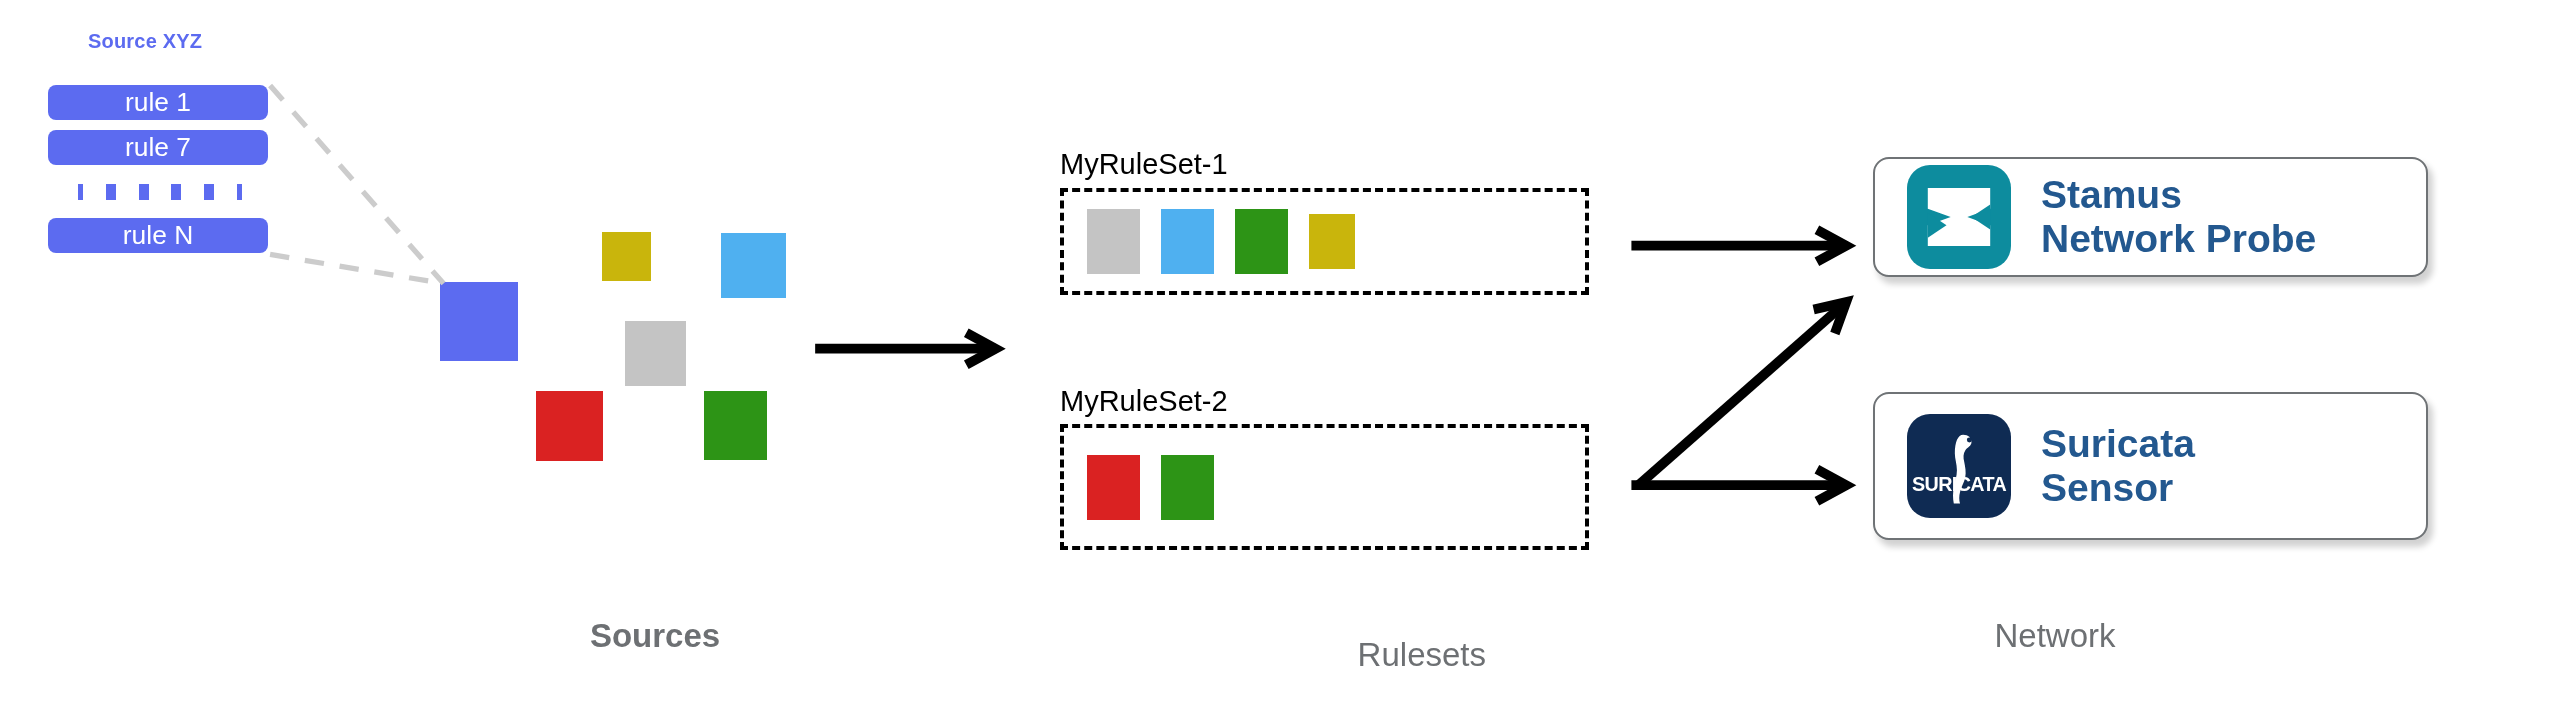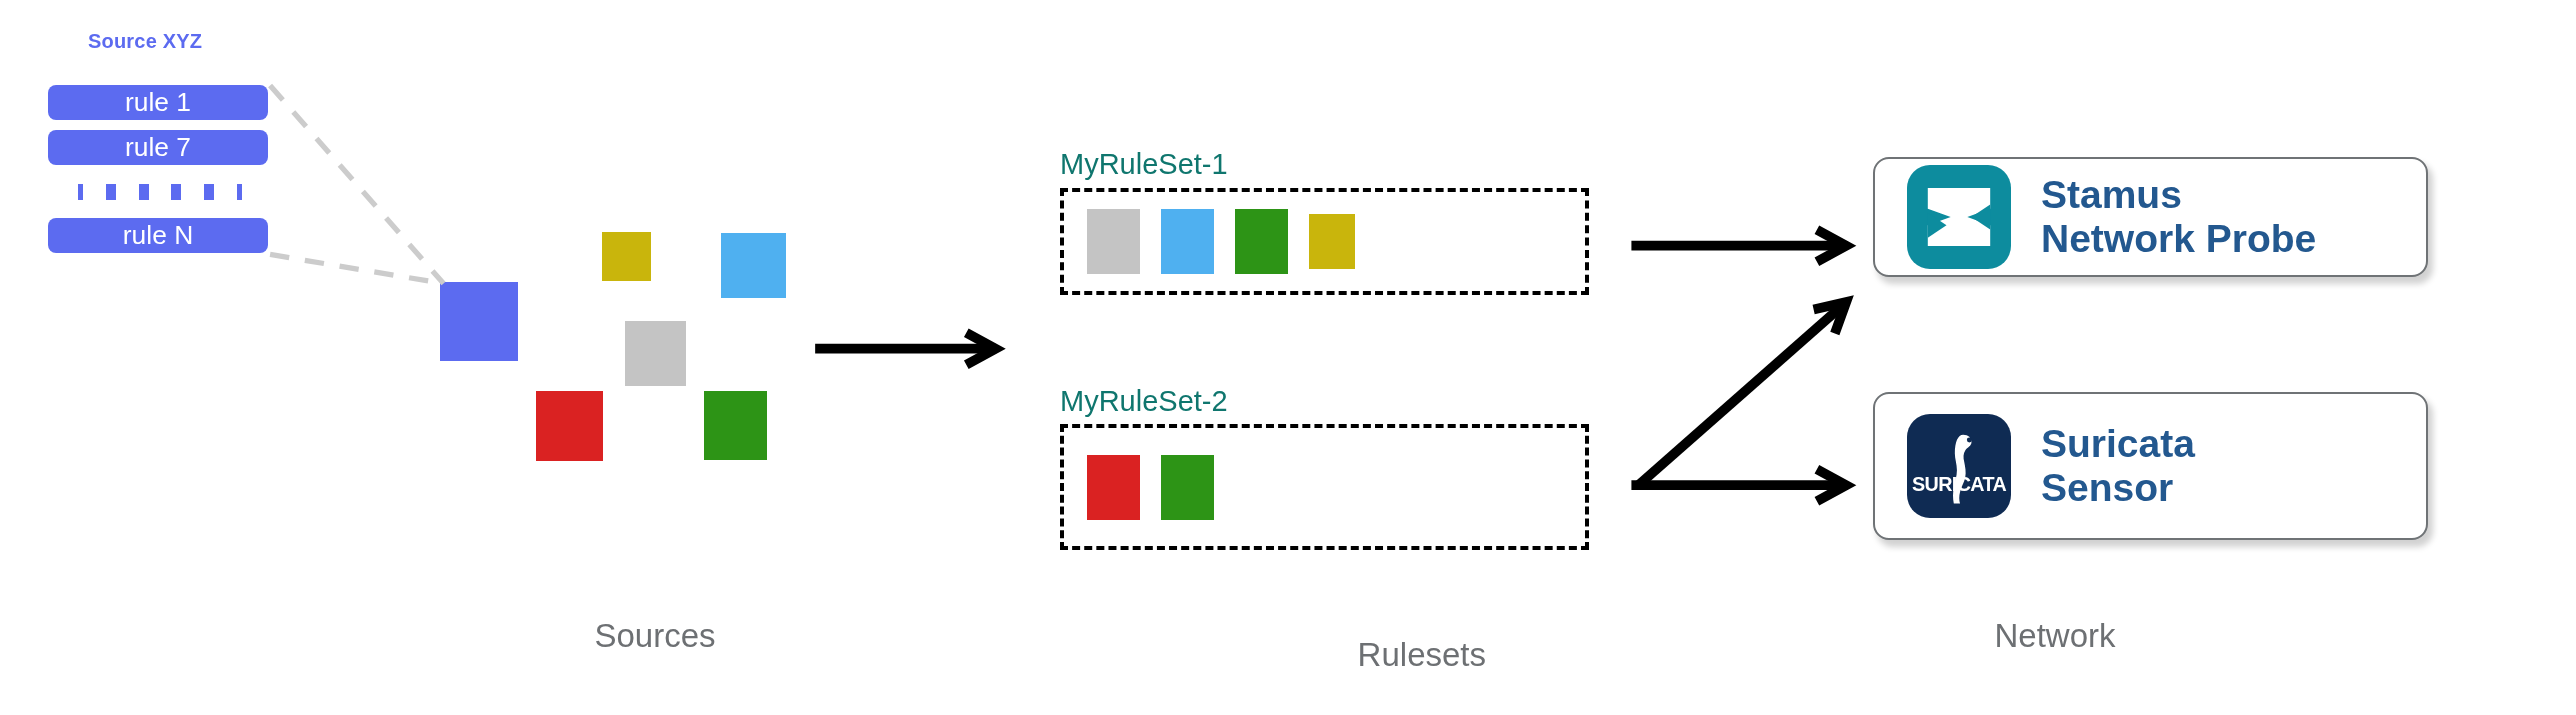--- a/index.html
+++ b/index.html
@@ -63,21 +63,21 @@
   }
   #rule-ellipsis i:first-child,
   #rule-ellipsis i:last-child { width: 5.3px; }
 
   
   .sq { position: absolute; }
 
   
   .ruleset-label {
     font-size: 29px;
-    color: #0f766e;
+    color: #000000;
     white-space: nowrap;
   }
   .ruleset-box {
     border: 4.4px dashed #000000;
     box-sizing: border-box;
   }
   .ruleset-items {
     position: absolute;
     top: 0; left: 0;
     width: 100%; height: 100%;
@@ -226,19 +226,19 @@
         <line x1="1860" y1="551" x2="2096" y2="343" stroke="#000000" stroke-width="11" stroke-linecap="butt"></line>
         <path d="M 2083.027805829053 378.71725323133415 L 2096 343 L 2058.936061326064 351.3823892760201" fill="none" stroke="#000000" stroke-width="11" stroke-linecap="butt" stroke-linejoin="miter"></path>
       </g>
       <g>
         <line x1="1852" y1="551" x2="2096" y2="551" stroke="#000000" stroke-width="11" stroke-linecap="butt"></line>
         <path d="M 2062.6518626481657 569.2181704669597 L 2096 551 L 2062.6518626481657 532.7818295330403" fill="none" stroke="#000000" stroke-width="11" stroke-linecap="butt" stroke-linejoin="miter"></path>
       </g>
     </svg>
 
   <div id="footer-layer">
-      <div class="abs section-label" style="left: 479px; top: 617px; width: 352px;">Sources</div>
+      <div class="abs section-label" style="left: 479px; top: 617px; width: 352px; font-weight: bold;">Sources</div>
       <div class="abs section-label" style="left: 1134px; top: 636px; width: 352px; text-align: right;">Rulesets</div>
       <div class="abs section-label" style="left: 1879px; top: 617px; width: 352px;">Network</div>
     </div>
 
 </div>
 
 
 </body></html>

